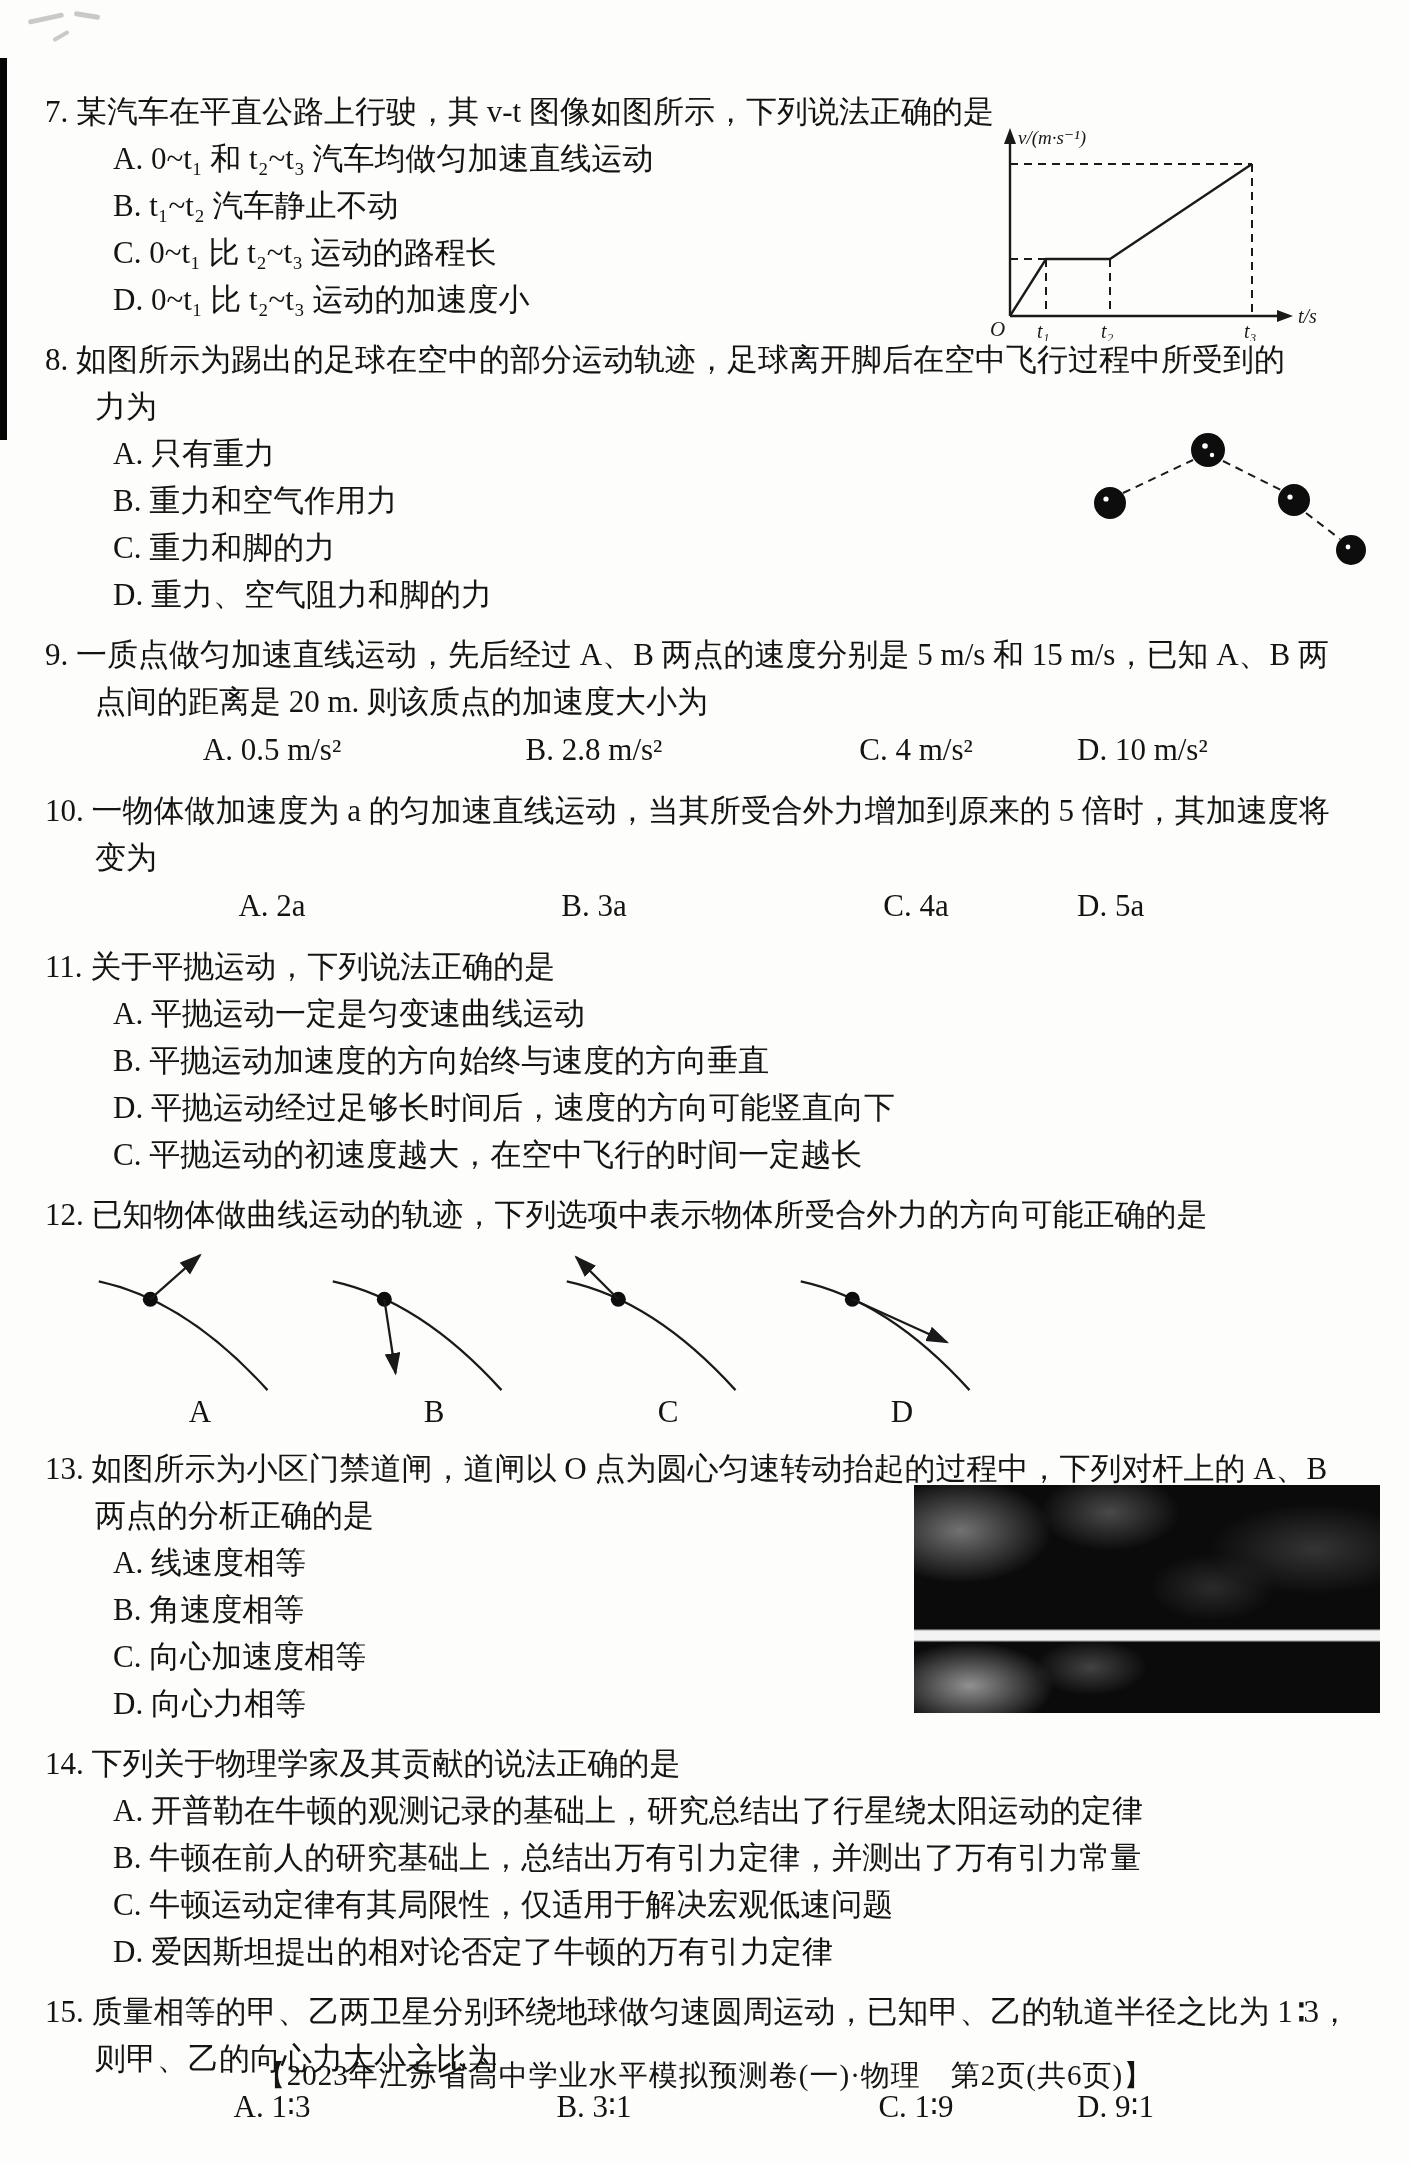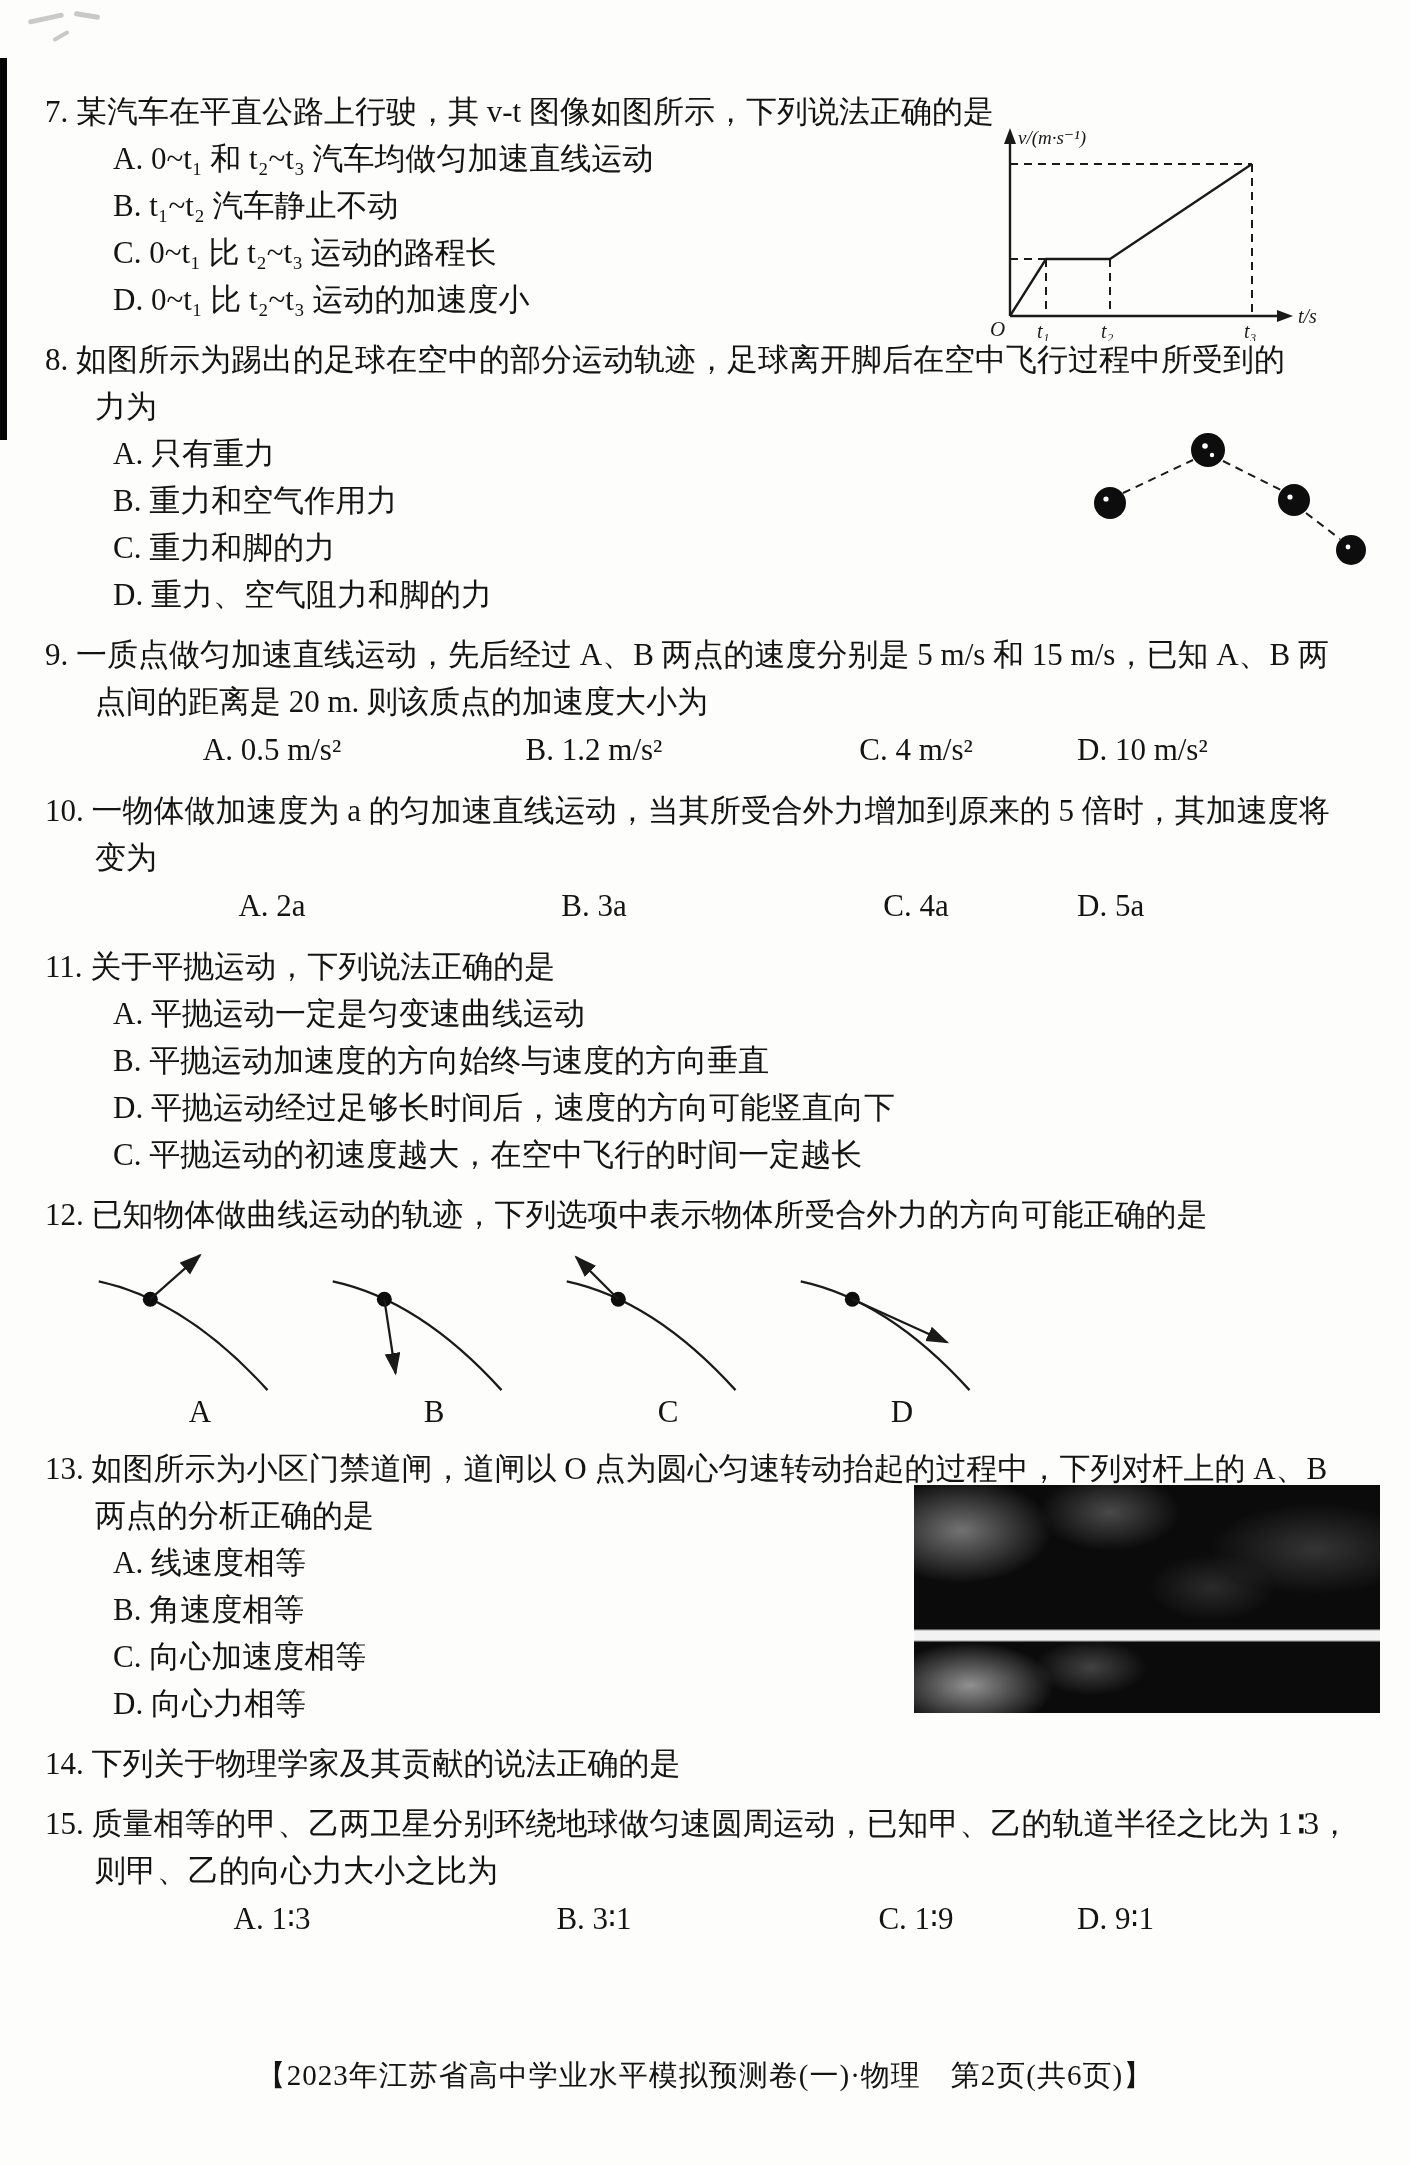--- a/index.html
+++ b/index.html
@@ -127,21 +127,21 @@
           <circle class="speck" cx="288" cy="147" r="2.4"></circle>
         </svg>
       </div>
     </section>
 
     <section class="q">
       <div class="line">9. 一质点做匀加速直线运动，先后经过 A、B 两点的速度分别是 5 m/s 和 15 m/s，已知 A、B 两</div>
       <div class="line cont">点间的距离是 20 m. 则该质点的加速度大小为</div>
       <div class="opts-row">
         <span>A. 0.5 m/s²</span>
-        <span>B. 1.2 m/s²</span>
+        <span>B. 2.8 m/s²</span>
         <span>C. 4 m/s²</span>
         <span>D. 10 m/s²</span>
       </div>
     </section>
 
     <section class="q">
       <div class="line">10. 一物体做加速度为 a 的匀加速直线运动，当其所受合外力增加到原来的 5 倍时，其加速度将</div>
       <div class="line cont">变为</div>
       <div class="opts-row">
         <span>A. 2a</span>
@@ -231,20 +231,26 @@
         <div class="line">A. 线速度相等</div>
         <div class="line">B. 角速度相等</div>
         <div class="line">C. 向心加速度相等</div>
         <div class="line">D. 向心力相等</div>
       </div>
       <div class="photo"></div>
     </section>
 
     <section class="q">
       <div class="line">14. 下列关于物理学家及其贡献的说法正确的是</div>
+      <div class="opts-stacked">
+        <div class="line">A. 开普勒在牛顿的观测记录的基础上，研究总结出了行星绕太阳运动的定律</div>
+        <div class="line">B. 牛顿在前人的研究基础上，总结出万有引力定律，并测出了万有引力常量</div>
+        <div class="line">C. 牛顿运动定律有其局限性，仅适用于解决宏观低速问题</div>
+        <div class="line">D. 爱因斯坦提出的相对论否定了牛顿的万有引力定律</div>
+      </div>
     </section>
 
     <section class="q">
       <div class="line">15. 质量相等的甲、乙两卫星分别环绕地球做匀速圆周运动，已知甲、乙的轨道半径之比为 1∶3，</div>
       <div class="line cont">则甲、乙的向心力大小之比为</div>
       <div class="opts-row">
         <span>A. 1∶3</span>
         <span>B. 3∶1</span>
         <span>C. 1∶9</span>
         <span>D. 9∶1</span>

